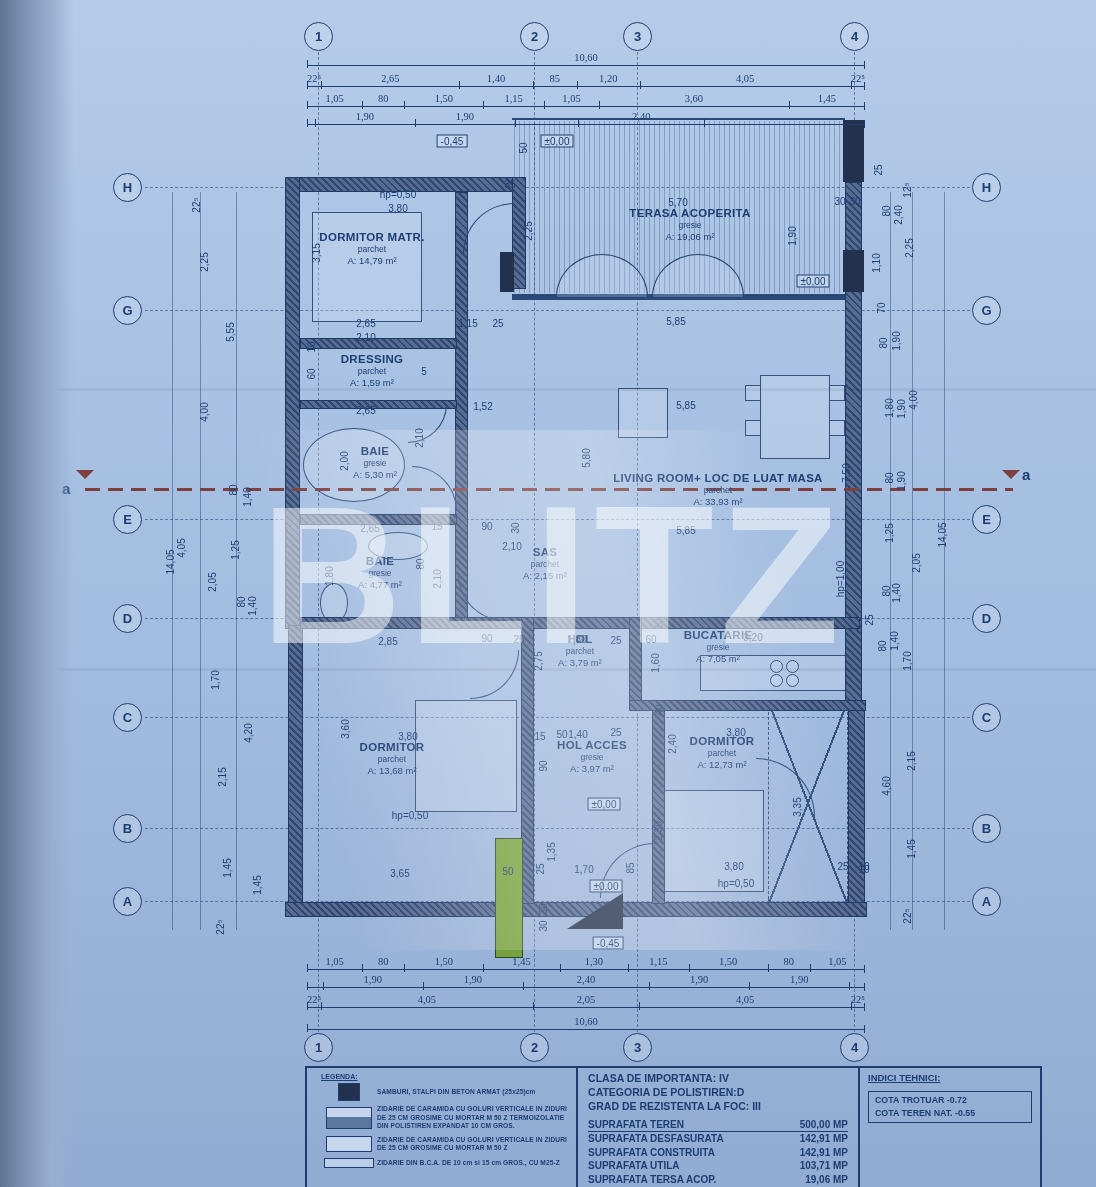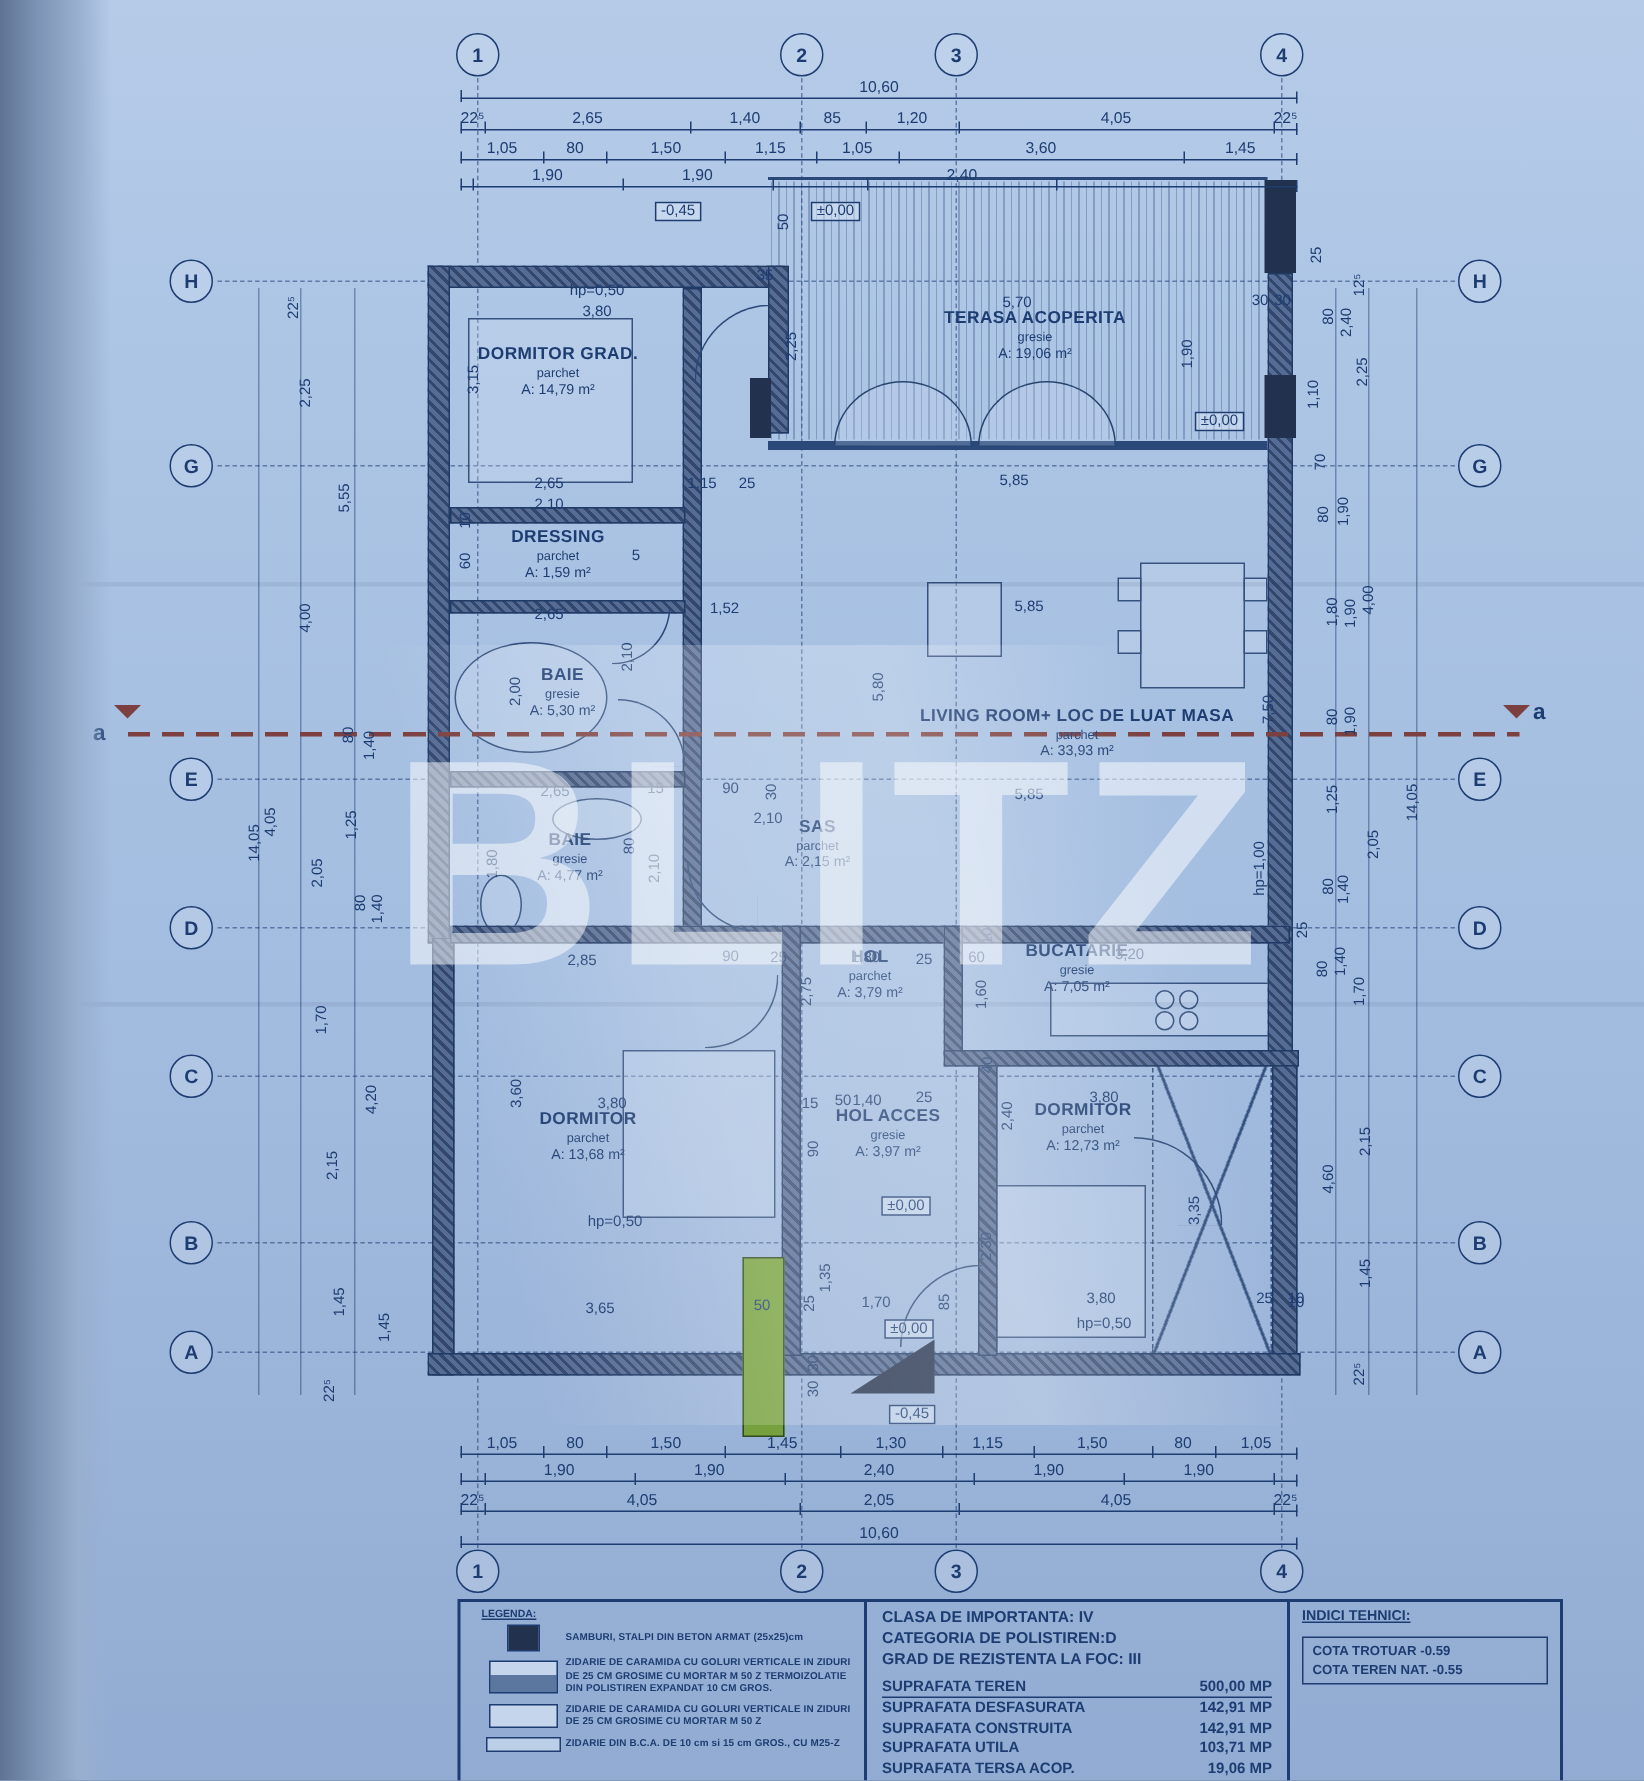--- a/index.html
+++ b/index.html
@@ -34,21 +34,21 @@
     background:linear-gradient(to top right,rgba(0,0,0,0) calc(50% - 1px),#34517f calc(50% - 1px) calc(50% + 1px),rgba(0,0,0,0) calc(50% + 1px)),
                linear-gradient(to bottom right,rgba(0,0,0,0) calc(50% - 1px),#34517f calc(50% - 1px) calc(50% + 1px),rgba(0,0,0,0) calc(50% + 1px));}
   .green{z-index:7;background:#76a13e;border:1.2px solid #2e4a22;}
   .tri{z-index:7;width:0;height:0;border-bottom:36px solid #22314d;border-left:56px solid transparent;}
   
   .gline-v{width:0;border-left:1.2px dashed rgba(29,61,114,0.55);z-index:2;}
   .gline-h{height:0;border-top:1.2px dashed rgba(29,61,114,0.55);z-index:2;}
   .bubble{width:27px;height:27px;border:1.6px solid #1d3d72;border-radius:50%;z-index:12;
     display:flex;align-items:center;justify-content:center;font-size:13px;font-weight:bold;background:rgba(210,224,242,0.35);}
   
-  .chain{display:flex;z-index:10;height:14px;}
+  .chain{display:flex;z-index:10;height:14px;font-family:Liberation Serif, serif;}
   .chain::after{content:'';position:absolute;right:0;bottom:-3px;width:1px;height:8px;background:#1d3d72;}
   .seg{position:relative;border-bottom:1px solid #1d3d72;text-align:center;
     font-size:10.5px;line-height:12px;white-space:nowrap;overflow:visible;}
   .seg::before{content:'';position:absolute;left:0;bottom:-3px;width:1px;height:8px;background:#1d3d72;}
   .dlab{z-index:11;font-size:10px;white-space:nowrap;transform:translate(-50%,-50%);}
   .dlab.v{transform:translate(-50%,-50%) rotate(-90deg);}
   .dlab.b{border:1px solid #1d3d72;padding:0 3px;background:rgba(220,232,246,0.5);font-size:10px;}
   .sideline{width:1px;background:rgba(29,61,114,0.45);z-index:2;}
   
   .room{z-index:10;text-align:center;transform:translate(-50%,-50%);white-space:nowrap;}
@@ -354,21 +354,21 @@
       <div class="abs dlab v" style="left: 869px; top: 620px;">25</div>
       <div class="abs dlab v" style="left: 894px; top: 641px;">1,40</div>
       <div class="abs dlab v" style="left: 882px; top: 646px;">80</div>
       <div class="abs dlab v" style="left: 907px; top: 661px;">1,70</div>
       <div class="abs dlab v" style="left: 911px; top: 761px;">2,15</div>
       <div class="abs dlab v" style="left: 886px; top: 786px;">4,60</div>
       <div class="abs dlab v" style="left: 911px; top: 849px;">1,45</div>
       <div class="abs dlab" style="left: 864px; top: 869px;">10</div>
       <div class="abs dlab v" style="left: 907px; top: 916px;">22⁵</div>
       <div class="abs room" style="left: 372px; top: 248px;">
-        <div class="r-name">DORMITOR GRAD.</div>
+        <div class="r-name">DORMITOR MATR.</div>
         <div class="r-floor">parchet</div>
         <div class="r-area">A: 14,79 m²</div>
       </div>
       <div class="abs room" style="left: 690px; top: 224px;">
         <div class="r-name">TERASA ACOPERITA</div>
         <div class="r-floor">gresie</div>
         <div class="r-area">A: 19,06 m²</div>
       </div>
       <div class="abs room" style="left: 372px; top: 370px;">
         <div class="r-name">DRESSING</div>
@@ -483,21 +483,21 @@
           </div>
           <div class="c-row">
             <span>SUPRAFATA TERSA ACOP.</span>
             <span>19,06 MP</span>
           </div>
         </div>
     </div>
     <div class="p-right">
       <div class="r-title">INDICI TEHNICI:</div>
       <div class="cota-box" id="cota-box">
-          <div class="cota-line">COTA TROTUAR -0.59</div>
+          <div class="cota-line">COTA TROTUAR -0.72</div>
           <div class="cota-line">COTA TEREN NAT. -0.55</div>
         </div>
     </div>
   </div>
 
   <div id="spine" class="abs"></div>
   <div class="abs fold" style="top:388px;"></div>
   <div class="abs fold" style="top:668px;"></div>
   <div id="lightswath" class="abs"></div>
 </div>

